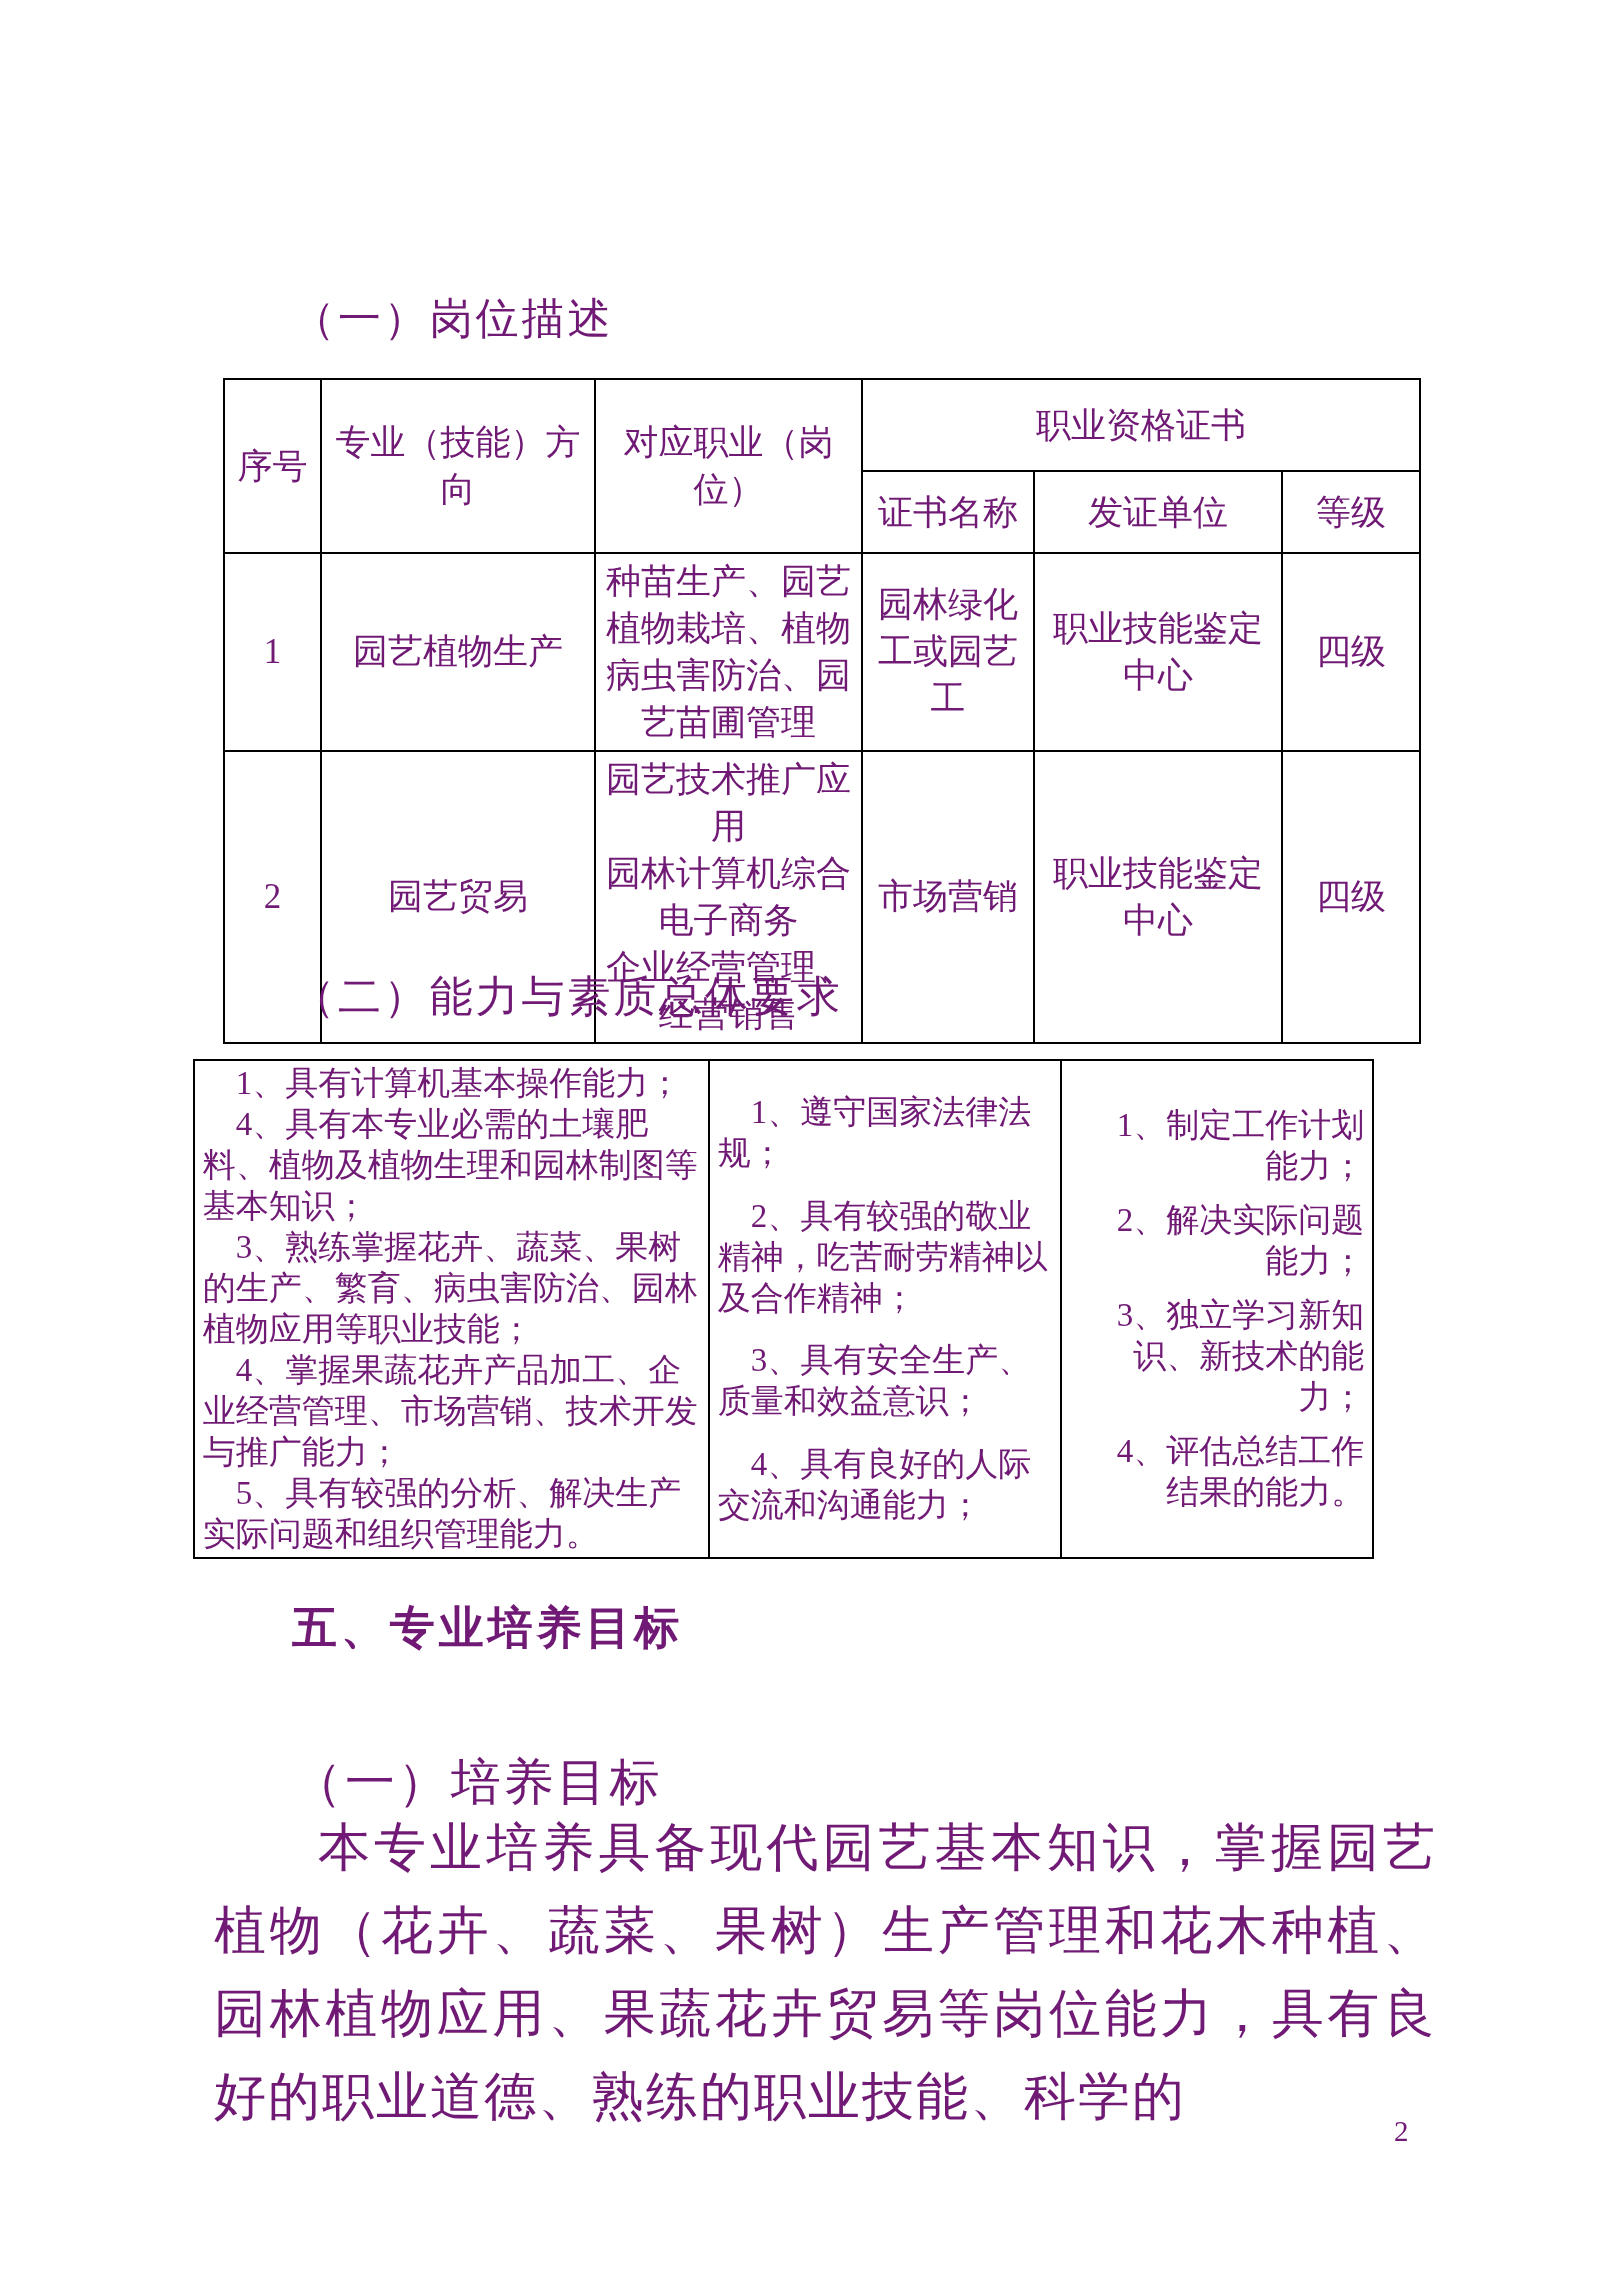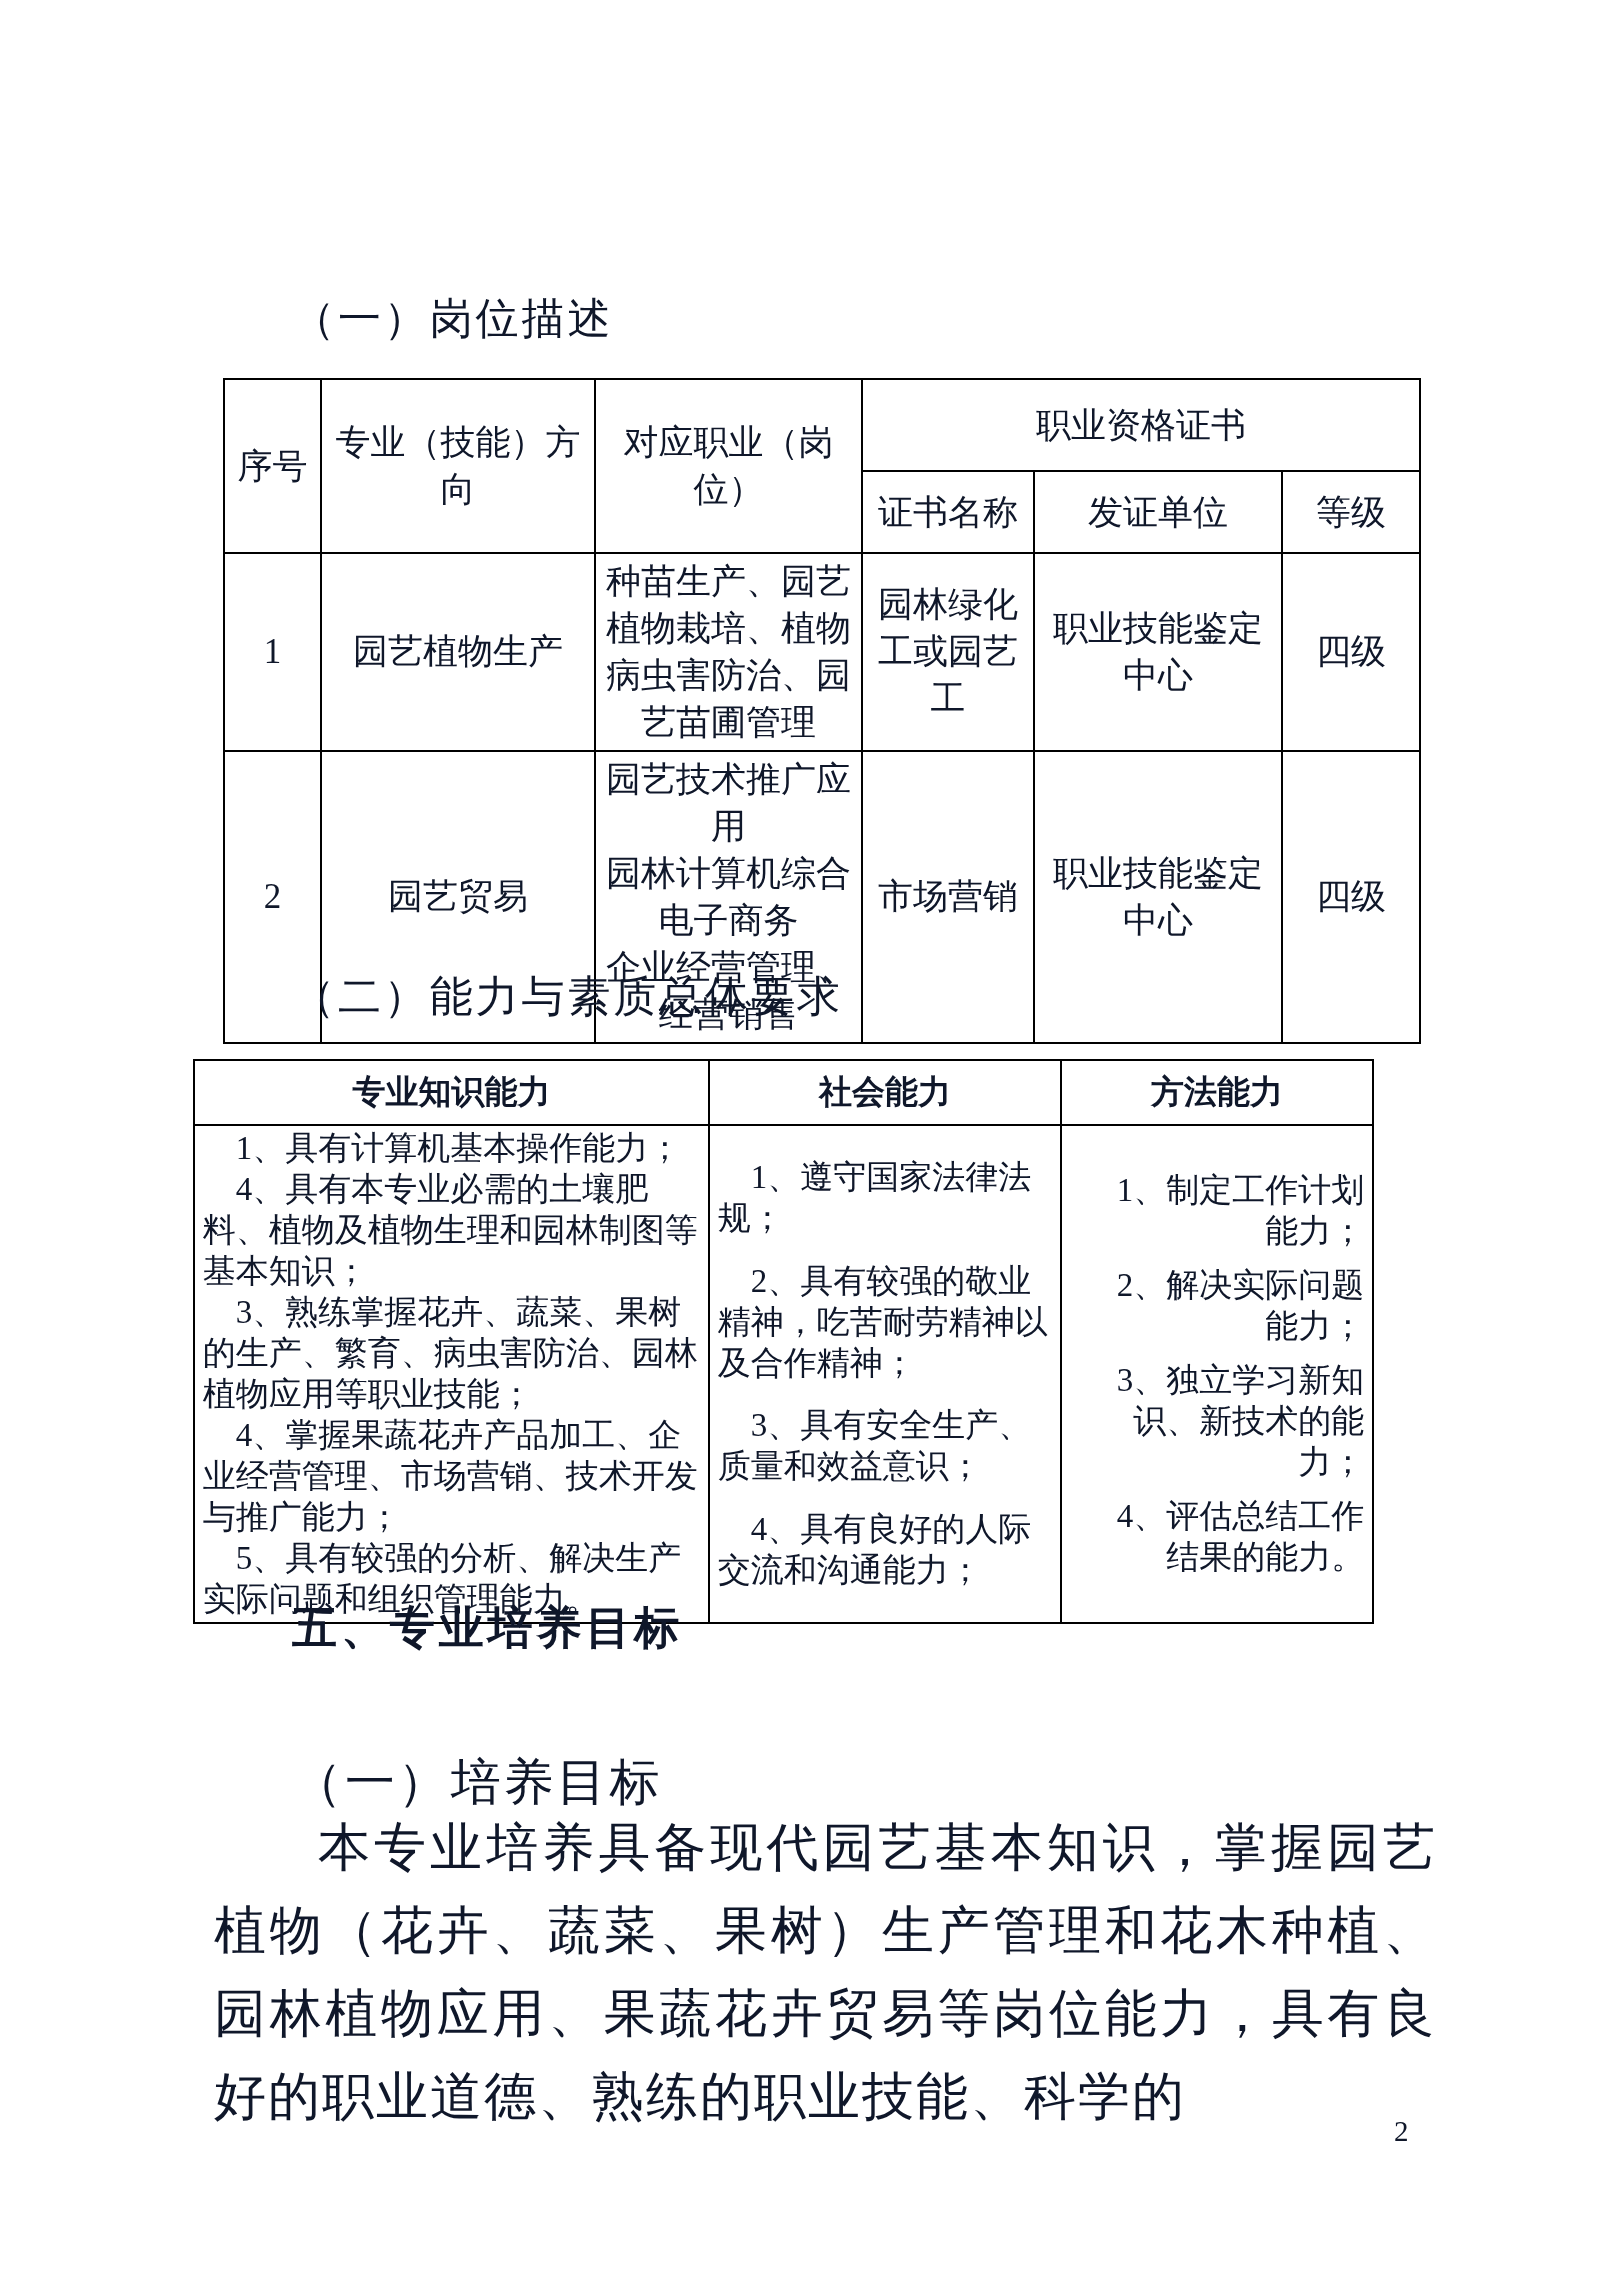--- a/index.html
+++ b/index.html
@@ -1,21 +1,21 @@
 <!DOCTYPE html>
 <html><head>
 <meta charset="utf-8">
 <style>
   html,body{margin:0;padding:0;background:#888;}
   .page{
     position:relative;
     width:1621px;height:2293px;
     margin:0 auto;
     background:#ffffff;
-    color:#0f172a;
+    color:#701a75;
     font-family:"Liberation Serif","DejaVu Serif",serif;
     overflow:hidden;
   }
   
   .h-kai{
     position:absolute;left:292px;
     font-size:43px;letter-spacing:2.9px;
     font-family:"Liberation Serif","DejaVu Serif",serif;
     white-space:nowrap;
   }
@@ -132,25 +132,20 @@
 
   <div class="h-kai h2">（二）能力与素质总体要求</div>
 
   <table class="t2">
     <colgroup>
       <col style="width:515px">
         <col style="width:352px">
         <col style="width:312px">
     </colgroup>
     <tbody>
-        <tr>
-      <th>专业知识能力</th>
-      <th>社会能力</th>
-      <th>方法能力</th>
-    </tr>
     <tr>
       <td class="knowledge">
         <p>1、具有计算机基本操作能力；</p>
         <p>4、具有本专业必需的土壤肥料、植物及植物生理和园林制图等基本知识；</p>
         <p>3、熟练掌握花卉、蔬菜、果树的生产、繁育、病虫害防治、园林植物应用等职业技能；</p>
         <p>4、掌握果蔬花卉产品加工、企业经营管理、市场营销、技术开发与推广能力；</p>
         <p>5、具有较强的分析、解决生产实际问题和组织管理能力。</p>
       </td>
       <td class="social">
         <p>1、遵守国家法律法规；</p>

